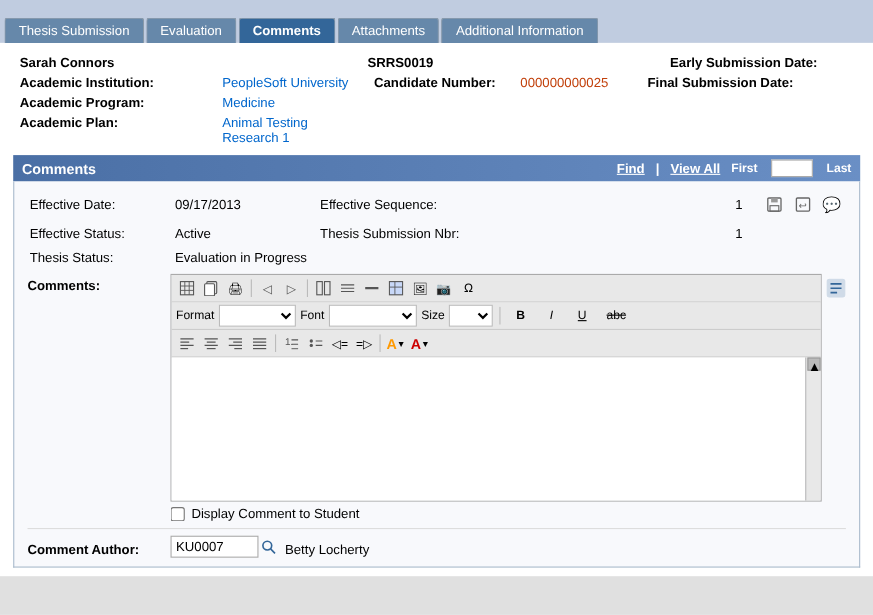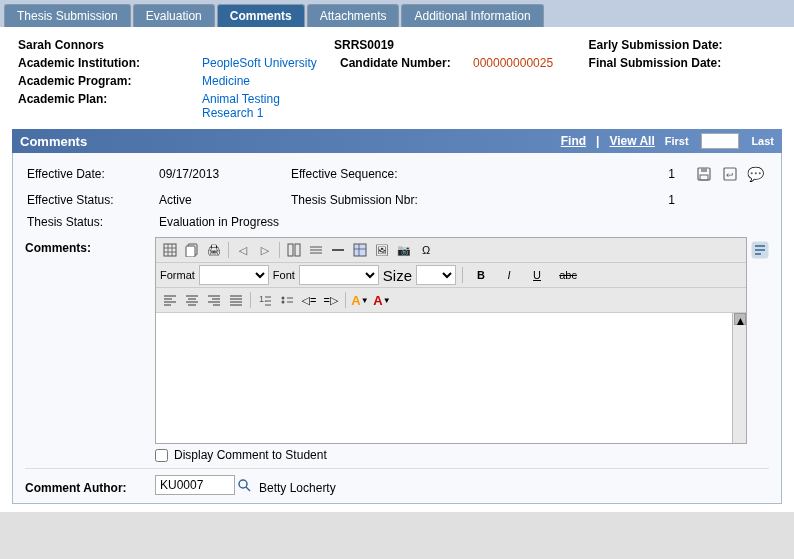--- a/index.html
+++ b/index.html
@@ -1,19 +1,19 @@
 <!DOCTYPE html>
 <html><head>
   <meta charset="utf-8">
   <style>
     * { box-sizing: border-box; margin: 0; padding: 0; }
     body { font-family: Arial, sans-serif; font-size: 12px; background: #e0e0e0; width: 794px; }
 
     
-    .tabs { display: flex; background: #c0cce0; padding: 4px 4px 0 4px; }
+    .tabs { display: flex; background: #c0cce0; padding: 16px 4px 0 4px; }
     .tab {
       padding: 4px 12px;
       border: 1px solid #8899aa;
       border-bottom: none;
       cursor: pointer;
       font-size: 12px;
       margin-right: 2px;
       border-radius: 3px 3px 0 0;
     }
     .tab-thesis { background: #6688aa; color: white; }
@@ -95,21 +95,21 @@
 
   <table class="header-table" style="width:100%; margin-bottom:6px;">
     <tbody>
         <tr>
       <td class="label" style="width:150px;"><span style="font-weight:bold;">Sarah Connors</span></td>
       <td style="width:30px;"></td>
       <td style="width:130px;"></td>
       <td style="text-align:left; font-weight:bold; width:120px;"><span>SRRS0019</span></td>
       <td></td>
       <td></td>
-      <td class="label" style="white-space:nowrap;"><span>Early Submission Date:</span></td>
+      <td class="label" style="white-space:nowrap;text-align:center;"><span>Early Submission Date:</span></td>
       <td><span></span></td>
     </tr>
     <tr>
       <td class="label"><span>Academic Institution:</span></td>
       <td></td>
       <td class="val"><span>PeopleSoft University</span></td>
       <td class="label" style="padding-left:10px;"><span>Candidate Number:</span></td>
       <td></td>
       <td class="val-black"><span>000000000025</span></td>
       <td class="label"><span>Final Submission Date:</span></td>
@@ -267,21 +267,21 @@
                 <span class="tbar-btn" title="Image">🖼</span>
                 <span class="tbar-btn" title="Image A" style="color:#666;">📷</span>
                 <span class="tbar-btn" title="Special Char">Ω</span>
               </div>
 
               <div class="toolbar-row2" style="background:#e8e8e8; border-bottom:1px solid #ccc;">
                 <span style="font-size:11px;">Format</span>
                 <select class="tbar-select" style="width:70px;"></select>
                 <span style="font-size:11px;">Font</span>
                 <select class="tbar-select" style="width:80px;"></select>
-                <span style="font-size:15px;">Size</span>
+                <span style="font-size:11px;">Size</span>
                 <select class="tbar-select" style="width:40px;"></select>
                 <div class="tbar-separator"></div>
                 <button class="tbar-btn fmt-bold" style="width:24px;">B</button>
                 <button class="tbar-btn fmt-italic" style="width:24px;">I</button>
                 <button class="tbar-btn" style="width:24px; text-decoration:underline;">U</button>
                 <button class="tbar-btn fmt-strikethrough" style="width:30px;">abc</button>
               </div>
 
               <div class="toolbar-row3" style="background:#e8e8e8; border-bottom:1px solid #ccc;">
                 <span class="tbar-btn" title="Align Left">

